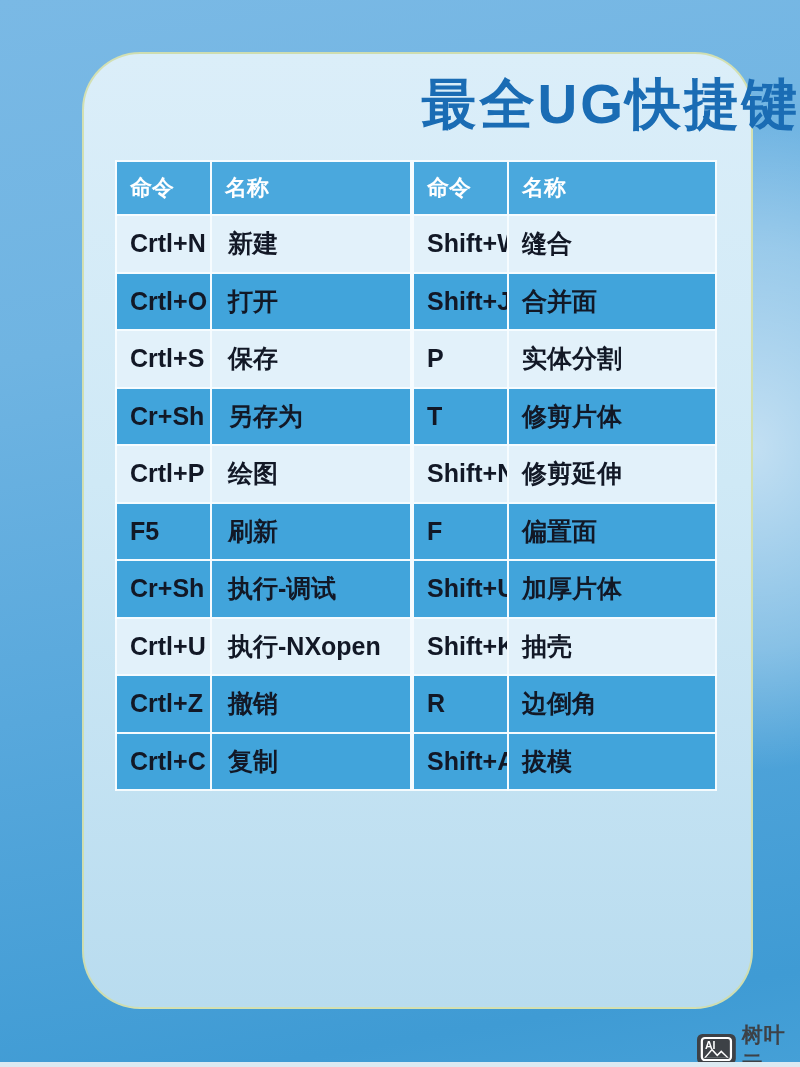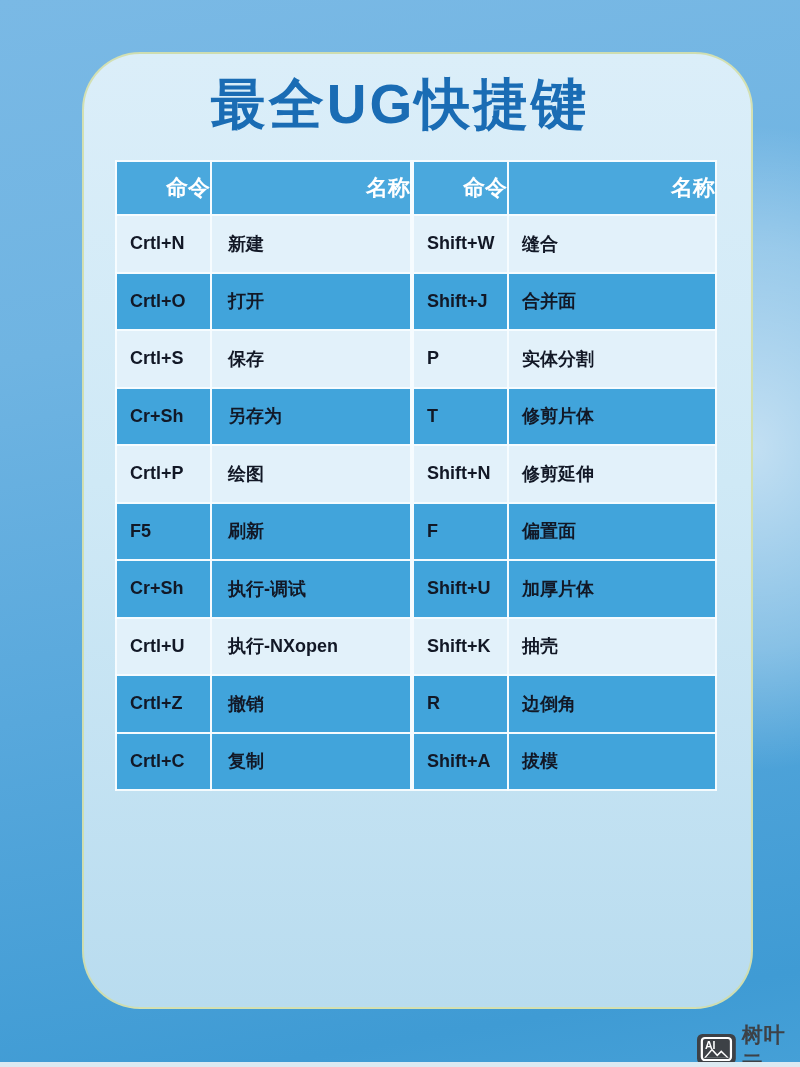--- a/index.html
+++ b/index.html
@@ -24,21 +24,21 @@
     height: 957px;
     border-radius: 58px;
     border: 2px solid rgba(209, 221, 166, 0.85);
     background: linear-gradient(180deg, #dbeef9 0%, #cfe9f6 45%, #b9dcef 100%);
   }
   .page-title {
     position: absolute;
     left: 0;
     top: 68px;
     width: 100%;
-    text-align: center;
+    text-align: right;
     font-size: 55px;
     font-weight: bold;
     letter-spacing: 3px;
     color: #1a6cb4;
   }
   .table-wrap {
     position: absolute;
     left: 115px;
     top: 160px;
     width: 600px;
@@ -55,26 +55,25 @@
     overflow: hidden;
     white-space: nowrap;
   }
   .shortcut-table th {
     height: 54px;
     background: #4aa8dd;
     color: #ffffff;
     font-size: 22px;
     font-weight: bold;
     padding-left: 13px;
-    text-align: right;
   }
   .shortcut-table td {
     height: 57.5px;
     color: #121826;
-    font-size: 18px;
+    font-size: 25px;
     font-weight: bold;
     padding-left: 13px;
   }
   .shortcut-table td.col-name-l { padding-left: 16px; }
   .shortcut-table th.col-cmd-r, .shortcut-table td.col-cmd-r { border-left-width: 4px; }
   tr.row-light td { background: #e2f1fa; }
   tr.row-blue  td { background: #41a4db; }
   .watermark {
     position: absolute;
     left: 697px;

